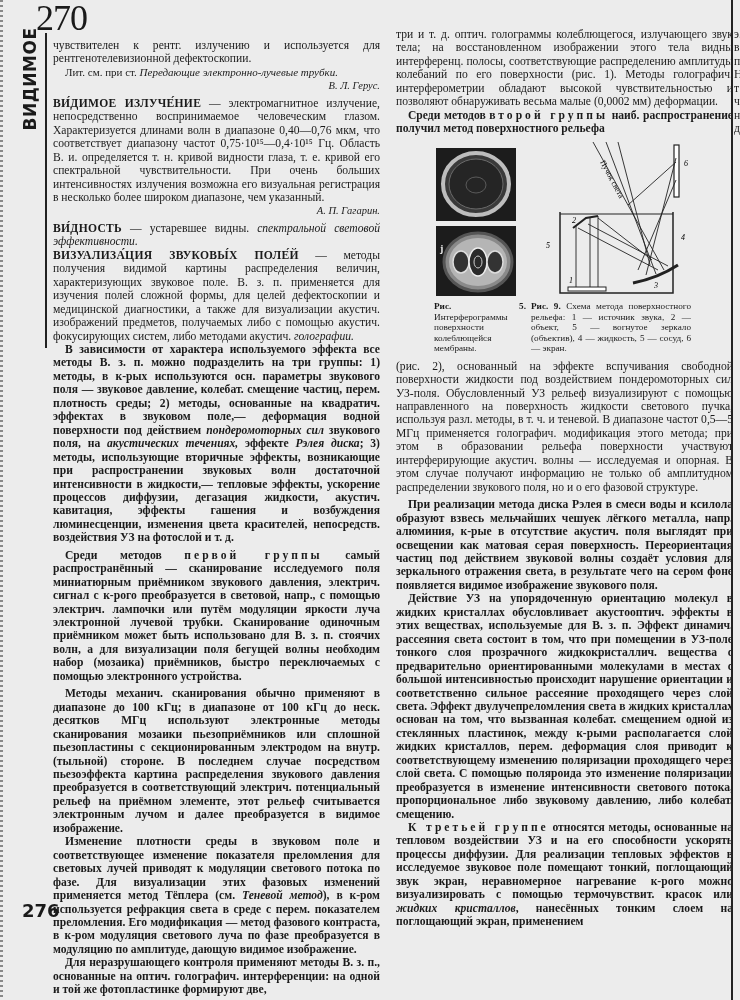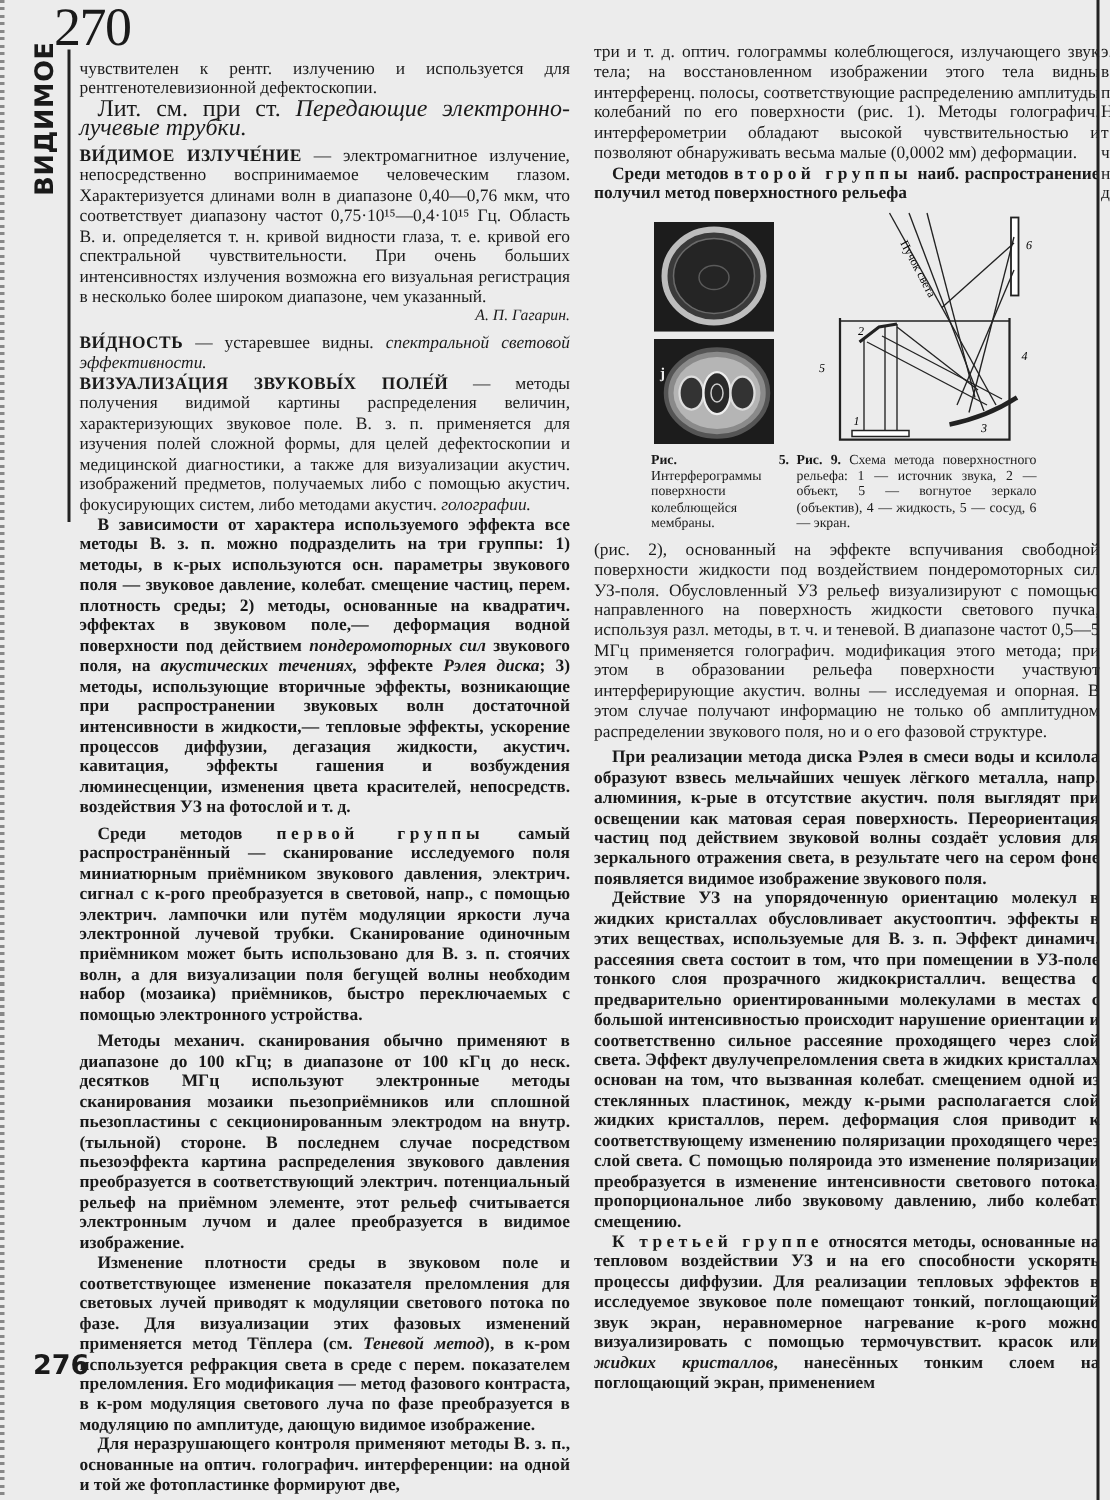--- a/index.html
+++ b/index.html
@@ -11,21 +11,21 @@
   .headrule{position:absolute;left:45px;top:33px;width:1.5px;height:315px;background:#222;}
   .pagenum-bottom{position:absolute;left:22px;top:900px;font-family:"DejaVu Sans",sans-serif;font-weight:bold;font-size:18px;}
   .col{position:absolute;font-size:11.6px;line-height:13.45px;text-align:justify;}
   .col p{margin:0;}
   .col-left{left:53px;top:39px;width:327px;}
   .col-right{left:364px;top:28px;width:337px;margin-left:32px;}
   .indent{text-indent:12px;font-weight:bold;}
   .term{font-weight:bold;letter-spacing:0.3px;}
   .it{font-style:italic;}
   .sp{letter-spacing:3px;}
-  .lit{font-size:16px;text-indent:12px;}
+  .lit{font-size:11px;text-indent:12px;}
   .sig{text-align:right;font-style:italic;font-size:10.5px;}
   .gap{height:4px;}
   .divider{position:absolute;left:731px;top:0;width:1.5px;height:1000px;background:#222;}
   .nextpage{position:absolute;left:734px;top:28px;width:10px;font-size:11.6px;line-height:13.45px;overflow:hidden;}
   .figs{position:absolute;left:388px;top:140px;width:340px;height:218px;}
   .photo{position:absolute;background:#222;overflow:hidden;}
   .photo1{left:48px;top:8px;width:80px;height:73px;}
   .photo2{left:48px;top:86px;width:80px;height:70px;}
   .caption{position:absolute;font-size:9.2px;line-height:10.5px;}
   .cap1{left:46px;top:161px;width:92px;text-align:justify;}
@@ -41,20 +41,21 @@
 <div class="pagenum-top">270</div>
 <div class="running-head">
     <span>ВИДИМОЕ</span>
   </div>
 <div class="headrule"></div>
 <div class="pagenum-bottom">276</div>
 
 <div class="col col-left">
   <p>чувствителен к рентг. излучению и используется для рентгенотелевизионной дефектоскопии.</p>
   <p class="lit"><span>Лит. см. при ст. </span><span class="it">Передающие электронно-лучевые трубки.</span></p>
+  <p class="sig">В. Л. Герус.</p>
   <div class="gap"></div>
   <p><span class="term">ВИ́ДИМОЕ ИЗЛУЧЕ́НИЕ</span><span> — электромагнитное излучение, непосредственно воспринимаемое человеческим глазом. Характеризуется длинами волн в диапазоне 0,40—0,76 мкм, что соответствует диапазону частот 0,75·10¹⁵—0,4·10¹⁵ Гц. Область В. и. определяется т. н. кривой видности глаза, т. е. кривой его спектральной чувствительности. При очень больших интенсивностях излучения возможна его визуальная регистрация в несколько более широком диапазоне, чем указанный.</span></p>
   <p class="sig">А. П. Гагарин.</p>
   <div class="gap"></div>
   <p><span class="term">ВИ́ДНОСТЬ</span><span> — устаревшее видны. </span><span class="it">спектральной световой эффективности.</span></p>
   <p><span class="term">ВИЗУАЛИЗА́ЦИЯ ЗВУКОВЫ́Х ПОЛЕ́Й</span><span> — методы получения видимой картины распределения величин, характеризующих звуковое поле. В. з. п. применяется для изучения полей сложной формы, для целей дефектоскопии и медицинской диагностики, а также для визуализации акустич. изображений предметов, получаемых либо с помощью акустич. фокусирующих систем, либо методами акустич. </span><span class="it">голографии.</span></p>
   <p class="indent"><span>В зависимости от характера используемого эффекта все методы В. з. п. можно подразделить на три группы: 1) методы, в к-рых используются осн. параметры звукового поля — звуковое давление, колебат. смещение частиц, перем. плотность среды; 2) методы, основанные на квадратич. эффектах в звуковом поле,— деформация водной поверхности под действием </span><span class="it">пондеромоторных сил</span><span> звукового поля, на </span><span class="it">акустических течениях,</span><span> эффекте </span><span class="it">Рэлея диска</span><span>; 3) методы, использующие вторичные эффекты, возникающие при распространении звуковых волн достаточной интенсивности в жидкости,— тепловые эффекты, ускорение процессов диффузии, дегазация жидкости, акустич. кавитация, эффекты гашения и возбуждения люминесценции, изменения цвета красителей, непосредств. воздействия УЗ на фотослой и т. д.</span></p>
   <div class="gap"></div>
   <p class="indent"><span>Среди методов </span><span class="sp">первой группы</span><span> самый распространённый — сканирование исследуемого поля миниатюрным приёмником звукового давления, электрич. сигнал с к-рого преобразуется в световой, напр., с помощью электрич. лампочки или путём модуляции яркости луча электронной лучевой трубки. Сканирование одиночным приёмником может быть использовано для В. з. п. стоячих волн, а для визуализации поля бегущей волны необходим набор (мозаика) приёмников, быстро переключаемых с помощью электронного устройства.</span></p>
   <div class="gap"></div>

